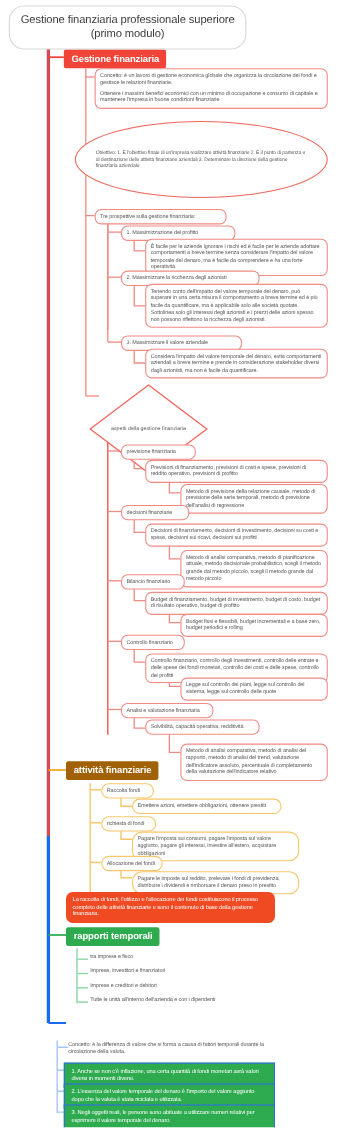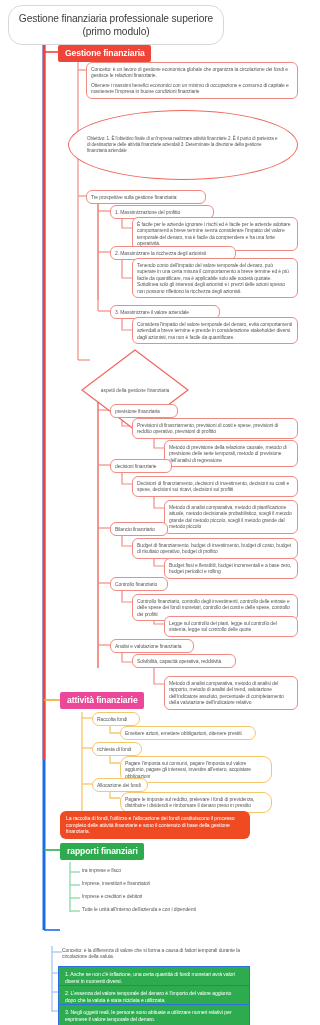--- a/index.html
+++ b/index.html
@@ -40,21 +40,21 @@
   
   .chip {
     color: #ffffff;
     font-weight: bold;
     border-radius: 2px;
     padding: 3px 6px 3px 7px;
     font-size: 8.6px;
     white-space: nowrap;
   }
   .chip.red    { background: #f04438; }
-  .chip.orange { background: #ec4899; }
+  .chip.orange { background: #a16207; }
   .chip.green  { background: #2eab4f; }
   .chip.blue   { background: #1a6af0; }
 
   
   .bx {
     border: 1px solid #f08b84;
     border-radius: 6px;
     background: #fff;
     color: #5a5a5a;
     font-size: 5.0px;
@@ -225,21 +225,21 @@
   <div class="node bx orange pill" style="left:120px; top:726px; width:136px;">Emettere azioni, emettere obbligazioni, ottenere prestiti</div>
 
   <div class="node bx orange pill" style="left:92px; top:742px; width:50px;">richiesta di fondi</div>
   <div class="node bx orange pill" style="left:120px; top:756px; width:152px;">Pagare l'imposta sui consumi, pagare l'imposta sul valore aggiunto, pagare gli interessi, investire all'estero, acquistare obbligazioni</div>
 
   <div class="node bx orange pill" style="left:92px; top:778px; width:56px;">Allocazione dei fondi</div>
   <div class="node bx orange pill" style="left:120px; top:792px; width:152px;">Pagare le imposte sul reddito, prelevare i fondi di previdenza, distribuire i dividendi e rimborsare il denaro preso in prestito</div>
 
   <div class="node hl red" style="left:60px; top:811px; width:190px;">La raccolta di fondi, l'utilizzo e l'allocazione dei fondi costituiscono il processo completo delle attività finanziarie e sono il contenuto di base della gestione finanziaria.</div>
 
-  <div class="node chip green" style="left:60px; top:843px;">rapporti finanziari</div>
+  <div class="node chip green" style="left:60px; top:843px;">rapporti temporali</div>
 
   <div class="node txt" style="left:82px; top:866px; width:200px;">tra imprese e fisco</div>
   <div class="node txt" style="left:82px; top:879px; width:200px;">Imprese, investitori e finanziatori</div>
   <div class="node txt" style="left:82px; top:892px; width:200px;">Imprese e creditori e debitori</div>
   <div class="node txt" style="left:82px; top:905px; width:200px;">Tutte le unità all'interno dell'azienda e con i dipendenti</div>
 
 
   <div class="node txt" style="left:62px; top:946px; width:180px;">Concetto: è la differenza di valore che si forma a causa di fattori temporali durante la circolazione della valuta.</div>
 
   <div class="node hl green-blue" style="left:58px; top:966px; width:192px;">1. Anche se non c'è inflazione, una certa quantità di fondi monetari avrà valori diversi in momenti diversi.</div>

